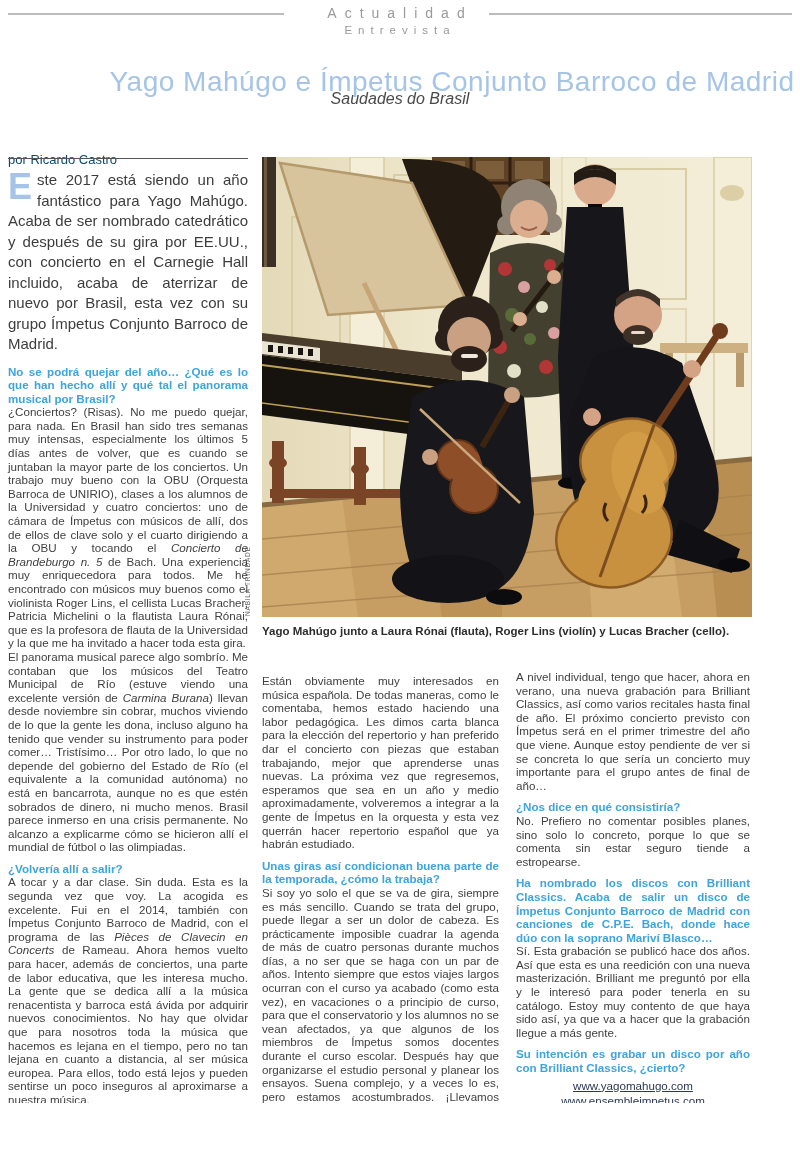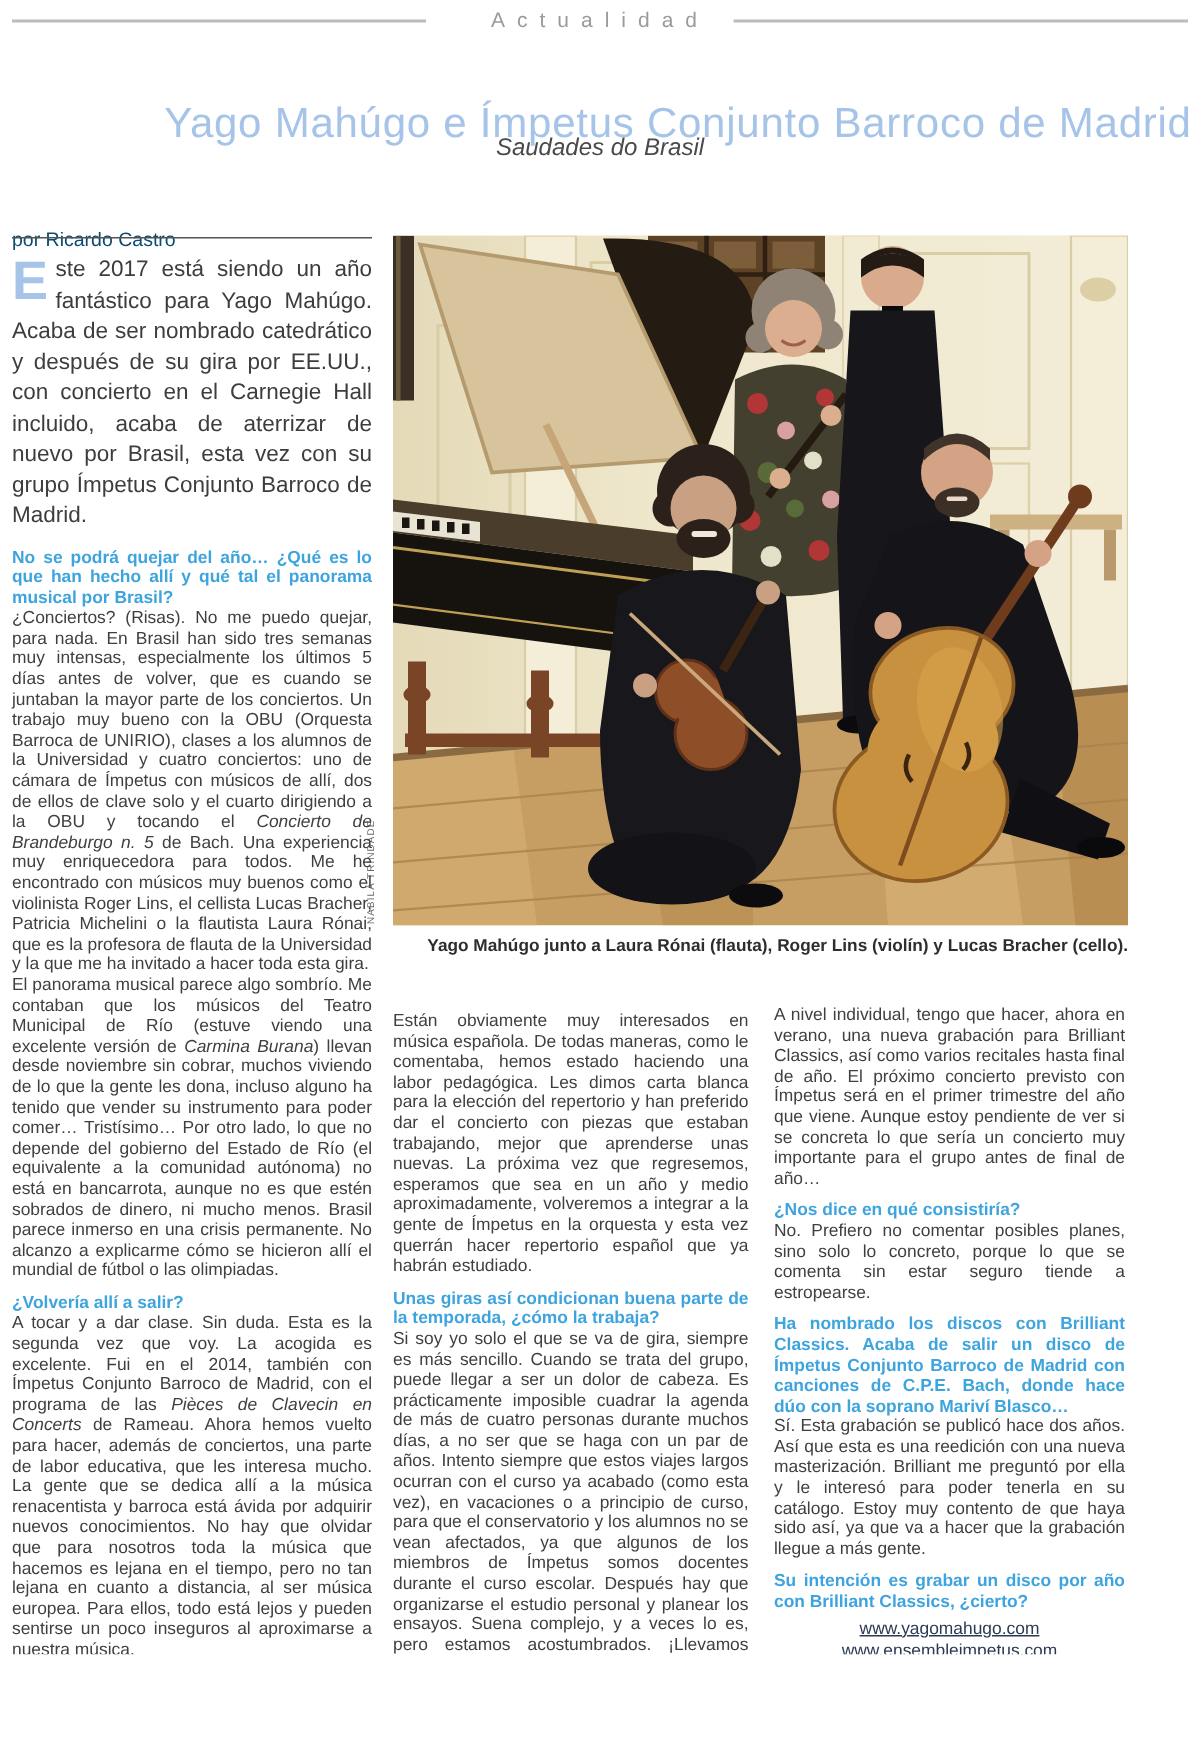--- a/index.html
+++ b/index.html
@@ -35,34 +35,35 @@
   .q{color:#3ea4dd;font-weight:700;margin-top:8px !important;}
   .col > :first-child{margin-top:0 !important;}
   .links{margin-top:3px;text-align:center;}
   .links a{display:block;color:#2b3953;font-size:11.6px;line-height:15px;}
   
   .photo{position:absolute;left:262px;top:157px;width:490px;height:460px;overflow:hidden;background:#efe7cc;}
   .photo svg{display:block;}
   .credit{position:absolute;left:244px;top:540px;height:76px;
     writing-mode:vertical-rl;transform:rotate(180deg);
     font-size:6.5px;letter-spacing:0.8px;color:#6a6a6a;text-transform:uppercase;white-space:nowrap;}
-  .caption{position:absolute;left:262px;top:625px;width:490px;text-align:right;
+  .caption{position:absolute;left:262px;top:625px;width:490px;text-align:left;
     font-size:11.5px;font-weight:700;color:#2e2e2e;}
   
   .pagenum{position:absolute;left:759px;top:1123px;width:42px;height:42px;border-radius:50%;
     background:#a9adb2;color:#ffffff;font-size:12px;line-height:42px;text-align:center;}
 </style>
 </head>
 <body>
 
 <div class="page">
 
   <div class="rule rule-left"></div>
   <div class="rule rule-right"></div>
   <div class="kicker">Actualidad</div>
+  <div class="kicker2">Entrevista</div>
 
   <h1 class="title" style="margin:16px;padding-left:36px;">Yago Mahúgo e Ímpetus Conjunto Barroco de Madrid</h1>
   <div class="subtitle">Saudades do Brasil</div>
 
   <div class="byline">por Ricardo Castro</div>
   <div class="byline-rule"></div>
 
   <div class="photo">
     <svg width="490" height="460" viewBox="0 0 490 460" xmlns="http://www.w3.org/2000/svg">
       <defs>

